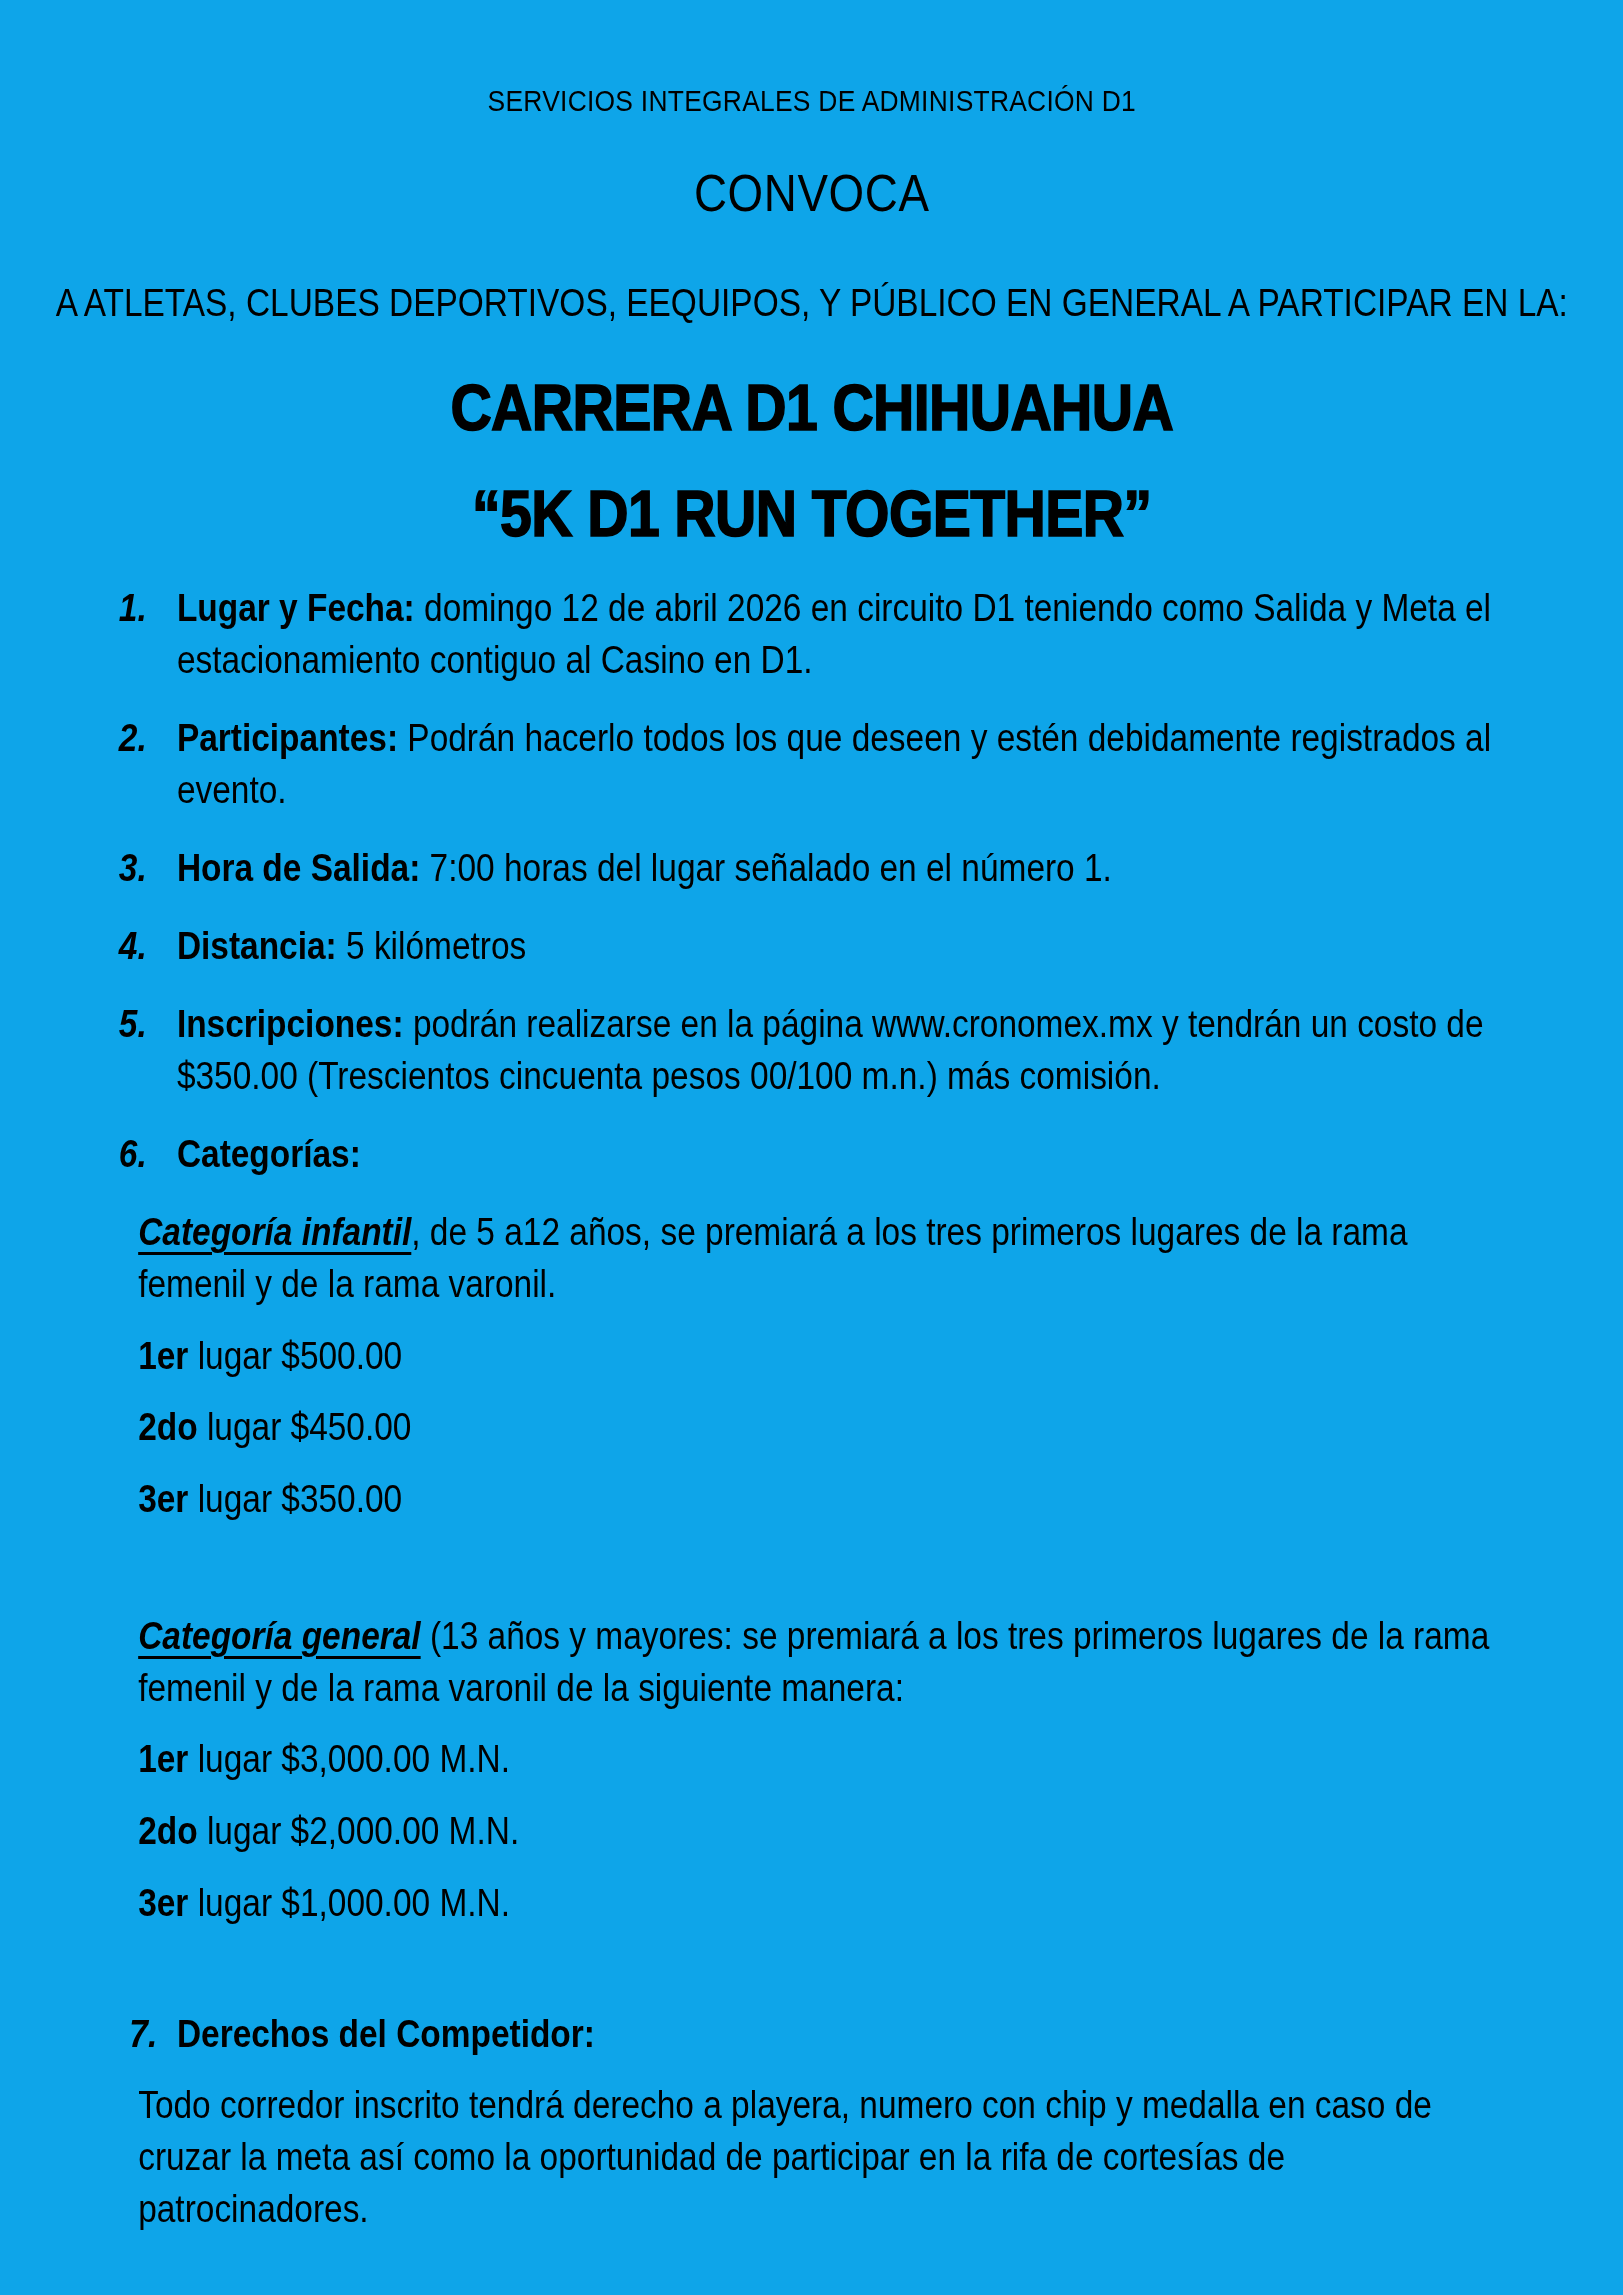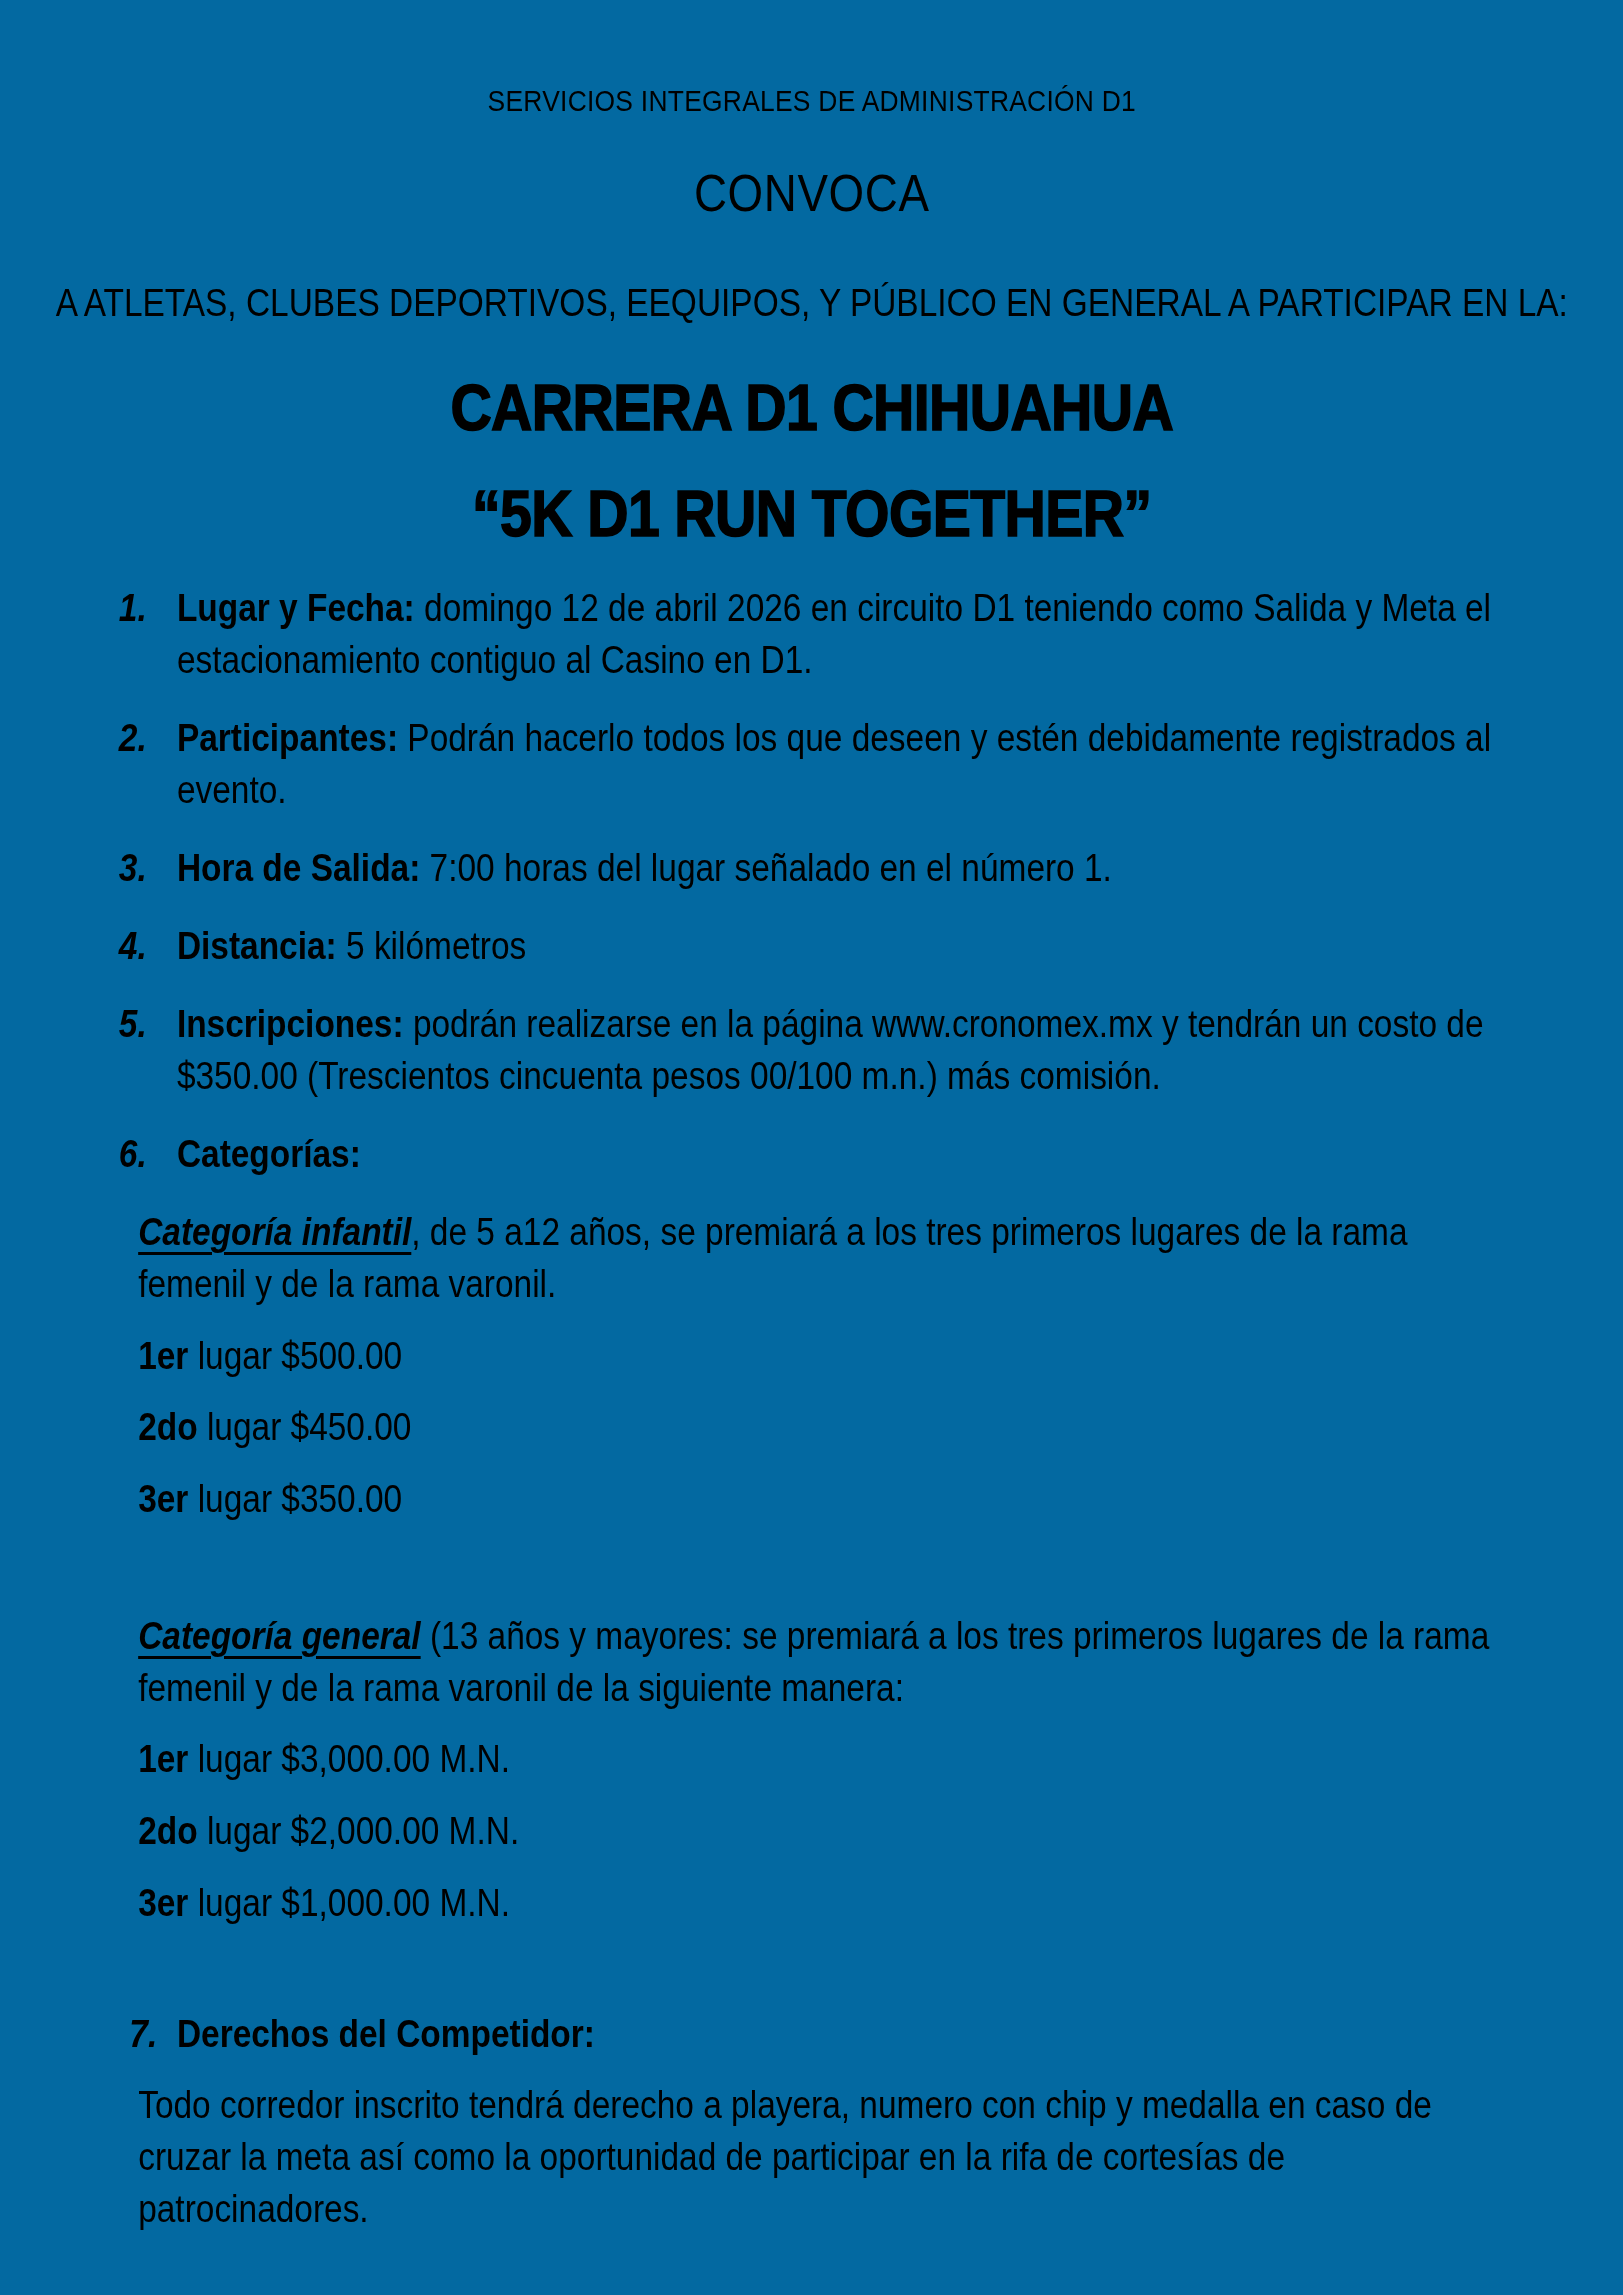--- a/index.html
+++ b/index.html
@@ -5,21 +5,21 @@
   html, body {
     margin: 0;
     padding: 0;
     background: #ffffff;
   }
   #page {
     position: relative;
     width: 1623px;
     height: 2295px;
     overflow: hidden;
-    background: #0369a1;
+    background: #0ea5e9;
     color: #000000;
     font-family: "Liberation Sans", "DejaVu Sans", sans-serif;
   }
   
   #squeeze {
     width: 1845px;
     transform: scaleX(0.88);
     transform-origin: 0 0;
     padding-top: 84px;
     box-sizing: border-box;

